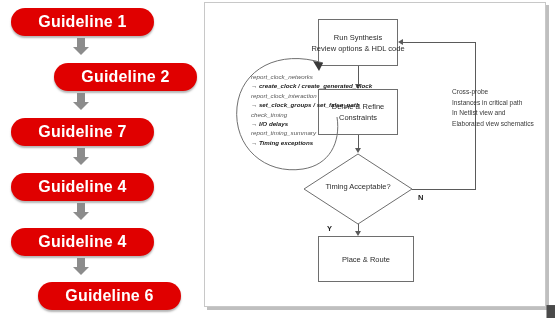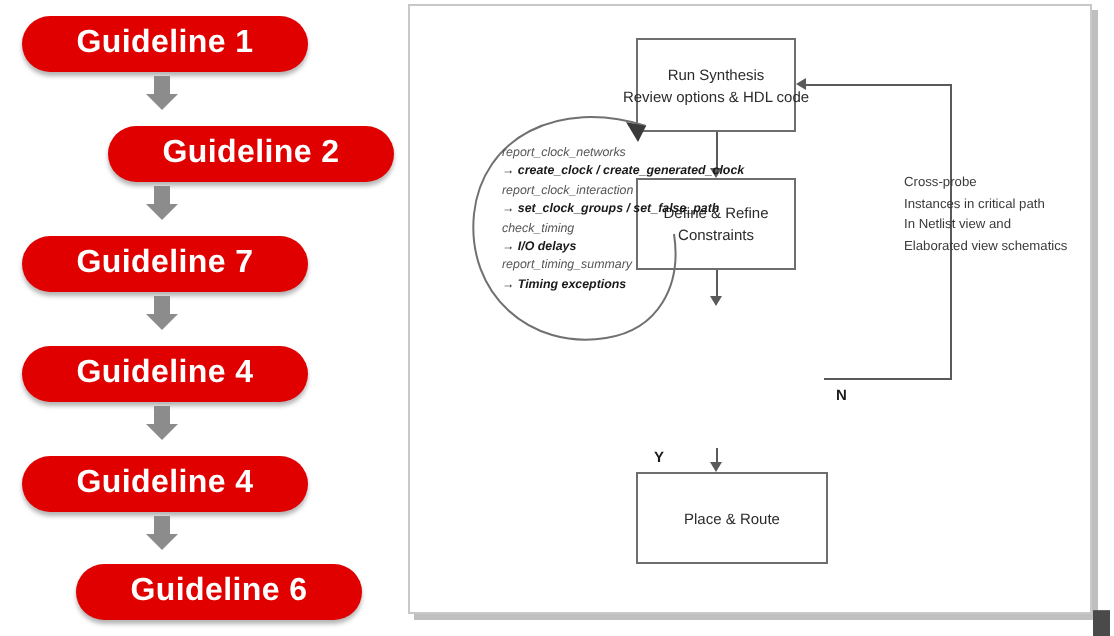--- a/index.html
+++ b/index.html
@@ -284,20 +284,26 @@
   <div class="arrowhead-down" style="left:149.5px; top:81px;"></div>
 
   <div class="flow-box" id="box-define-refine">
     <div class="bt">Define &amp; Refine</div>
     <div class="bt">Constraints</div>
   </div>
 
   <div class="vline" style="left:153px; top:132px; height:13px;"></div>
   <div class="arrowhead-down" style="left:149.5px; top:145px;"></div>
 
+  <div id="decision-timing">
+    <svg width="110" height="72" viewBox="0 0 110 72">
+      <polygon points="55,1 109,36 55,71 1,36" fill="#ffffff" stroke="#6E6E6E" stroke-width="1"></polygon>
+    </svg>
+    <div class="dlabel">Timing Acceptable?</div>
+  </div>
 
   <div class="hline" style="left:207px; top:186px; width:63px;"></div>
   <div class="vline" style="left:270px; top:39px; height:148px;"></div>
   <div class="hline" style="left:198px; top:39px; width:73px;"></div>
   <div class="arrowhead-left" style="left:193px; top:35.5px;"></div>
   <div class="branch-label" id="label-n">N</div>
 
   <div class="vline" style="left:153px; top:221px; height:7px;"></div>
   <div class="arrowhead-down" style="left:149.5px; top:228px;"></div>
   <div class="branch-label" id="label-y">Y</div>

